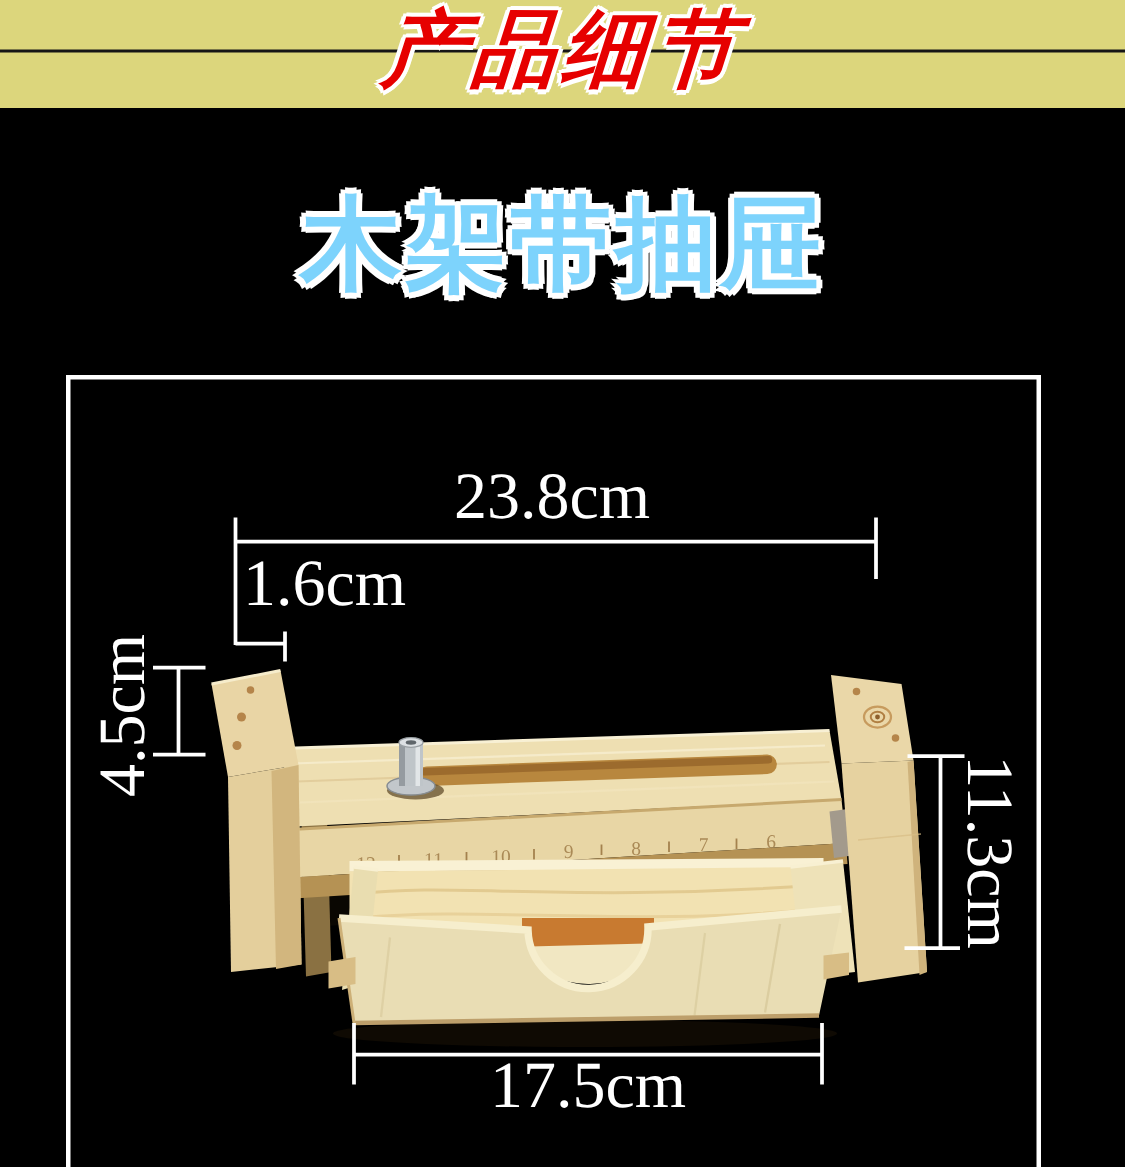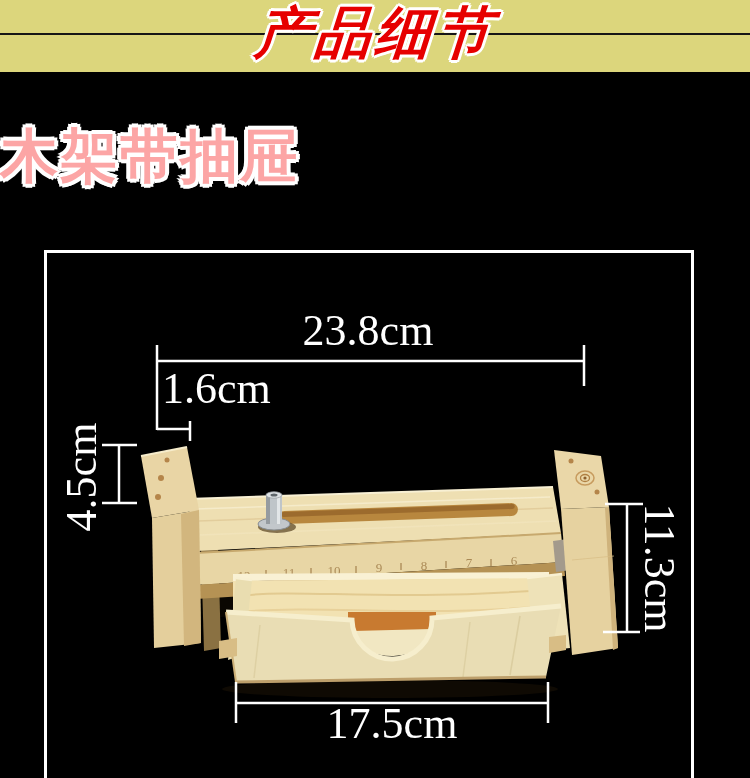--- a/index.html
+++ b/index.html
@@ -12,22 +12,22 @@
   .banner-line{position:absolute;left:0;top:33px;width:750px;height:2px;
                background:#161616;}
   .banner-title{position:absolute;left:0;top:-4px;width:750px;text-align:center;
                 font-size:56px;font-weight:bold;font-style:italic;
                 letter-spacing:4px;color:#e60000;transform:skewX(-4deg);
                 text-shadow:
                   3px 0 0 #fff,-3px 0 0 #fff,0 3px 0 #fff,0 -3px 0 #fff,
                   2px 2px 0 #fff,-2px 2px 0 #fff,2px -2px 0 #fff,-2px -2px 0 #fff;}
 
   
-  .main-title{position:absolute;left:0;top:118px;width:750px;text-align:left;
-              font-size:58px;font-weight:bold;letter-spacing:2px;color:#fca5a5;
+  .main-title{position:absolute;left:0;top:118px;width:750px;text-align:center;
+              font-size:68px;font-weight:bold;letter-spacing:2px;color:#7dd3fc;
               z-index:2;
               text-shadow:
                 4px 0 0 #fff,-4px 0 0 #fff,0 4px 0 #fff,0 -4px 0 #fff,
                 3px 3px 0 #fff,-3px 3px 0 #fff,3px -3px 0 #fff,-3px -3px 0 #fff;}
 
   
   .photo-frame{position:absolute;left:44px;top:250px;width:650px;height:528px;
                border:3px solid #fff;border-bottom:none;box-sizing:border-box;
                background:#000;z-index:1;}
 

